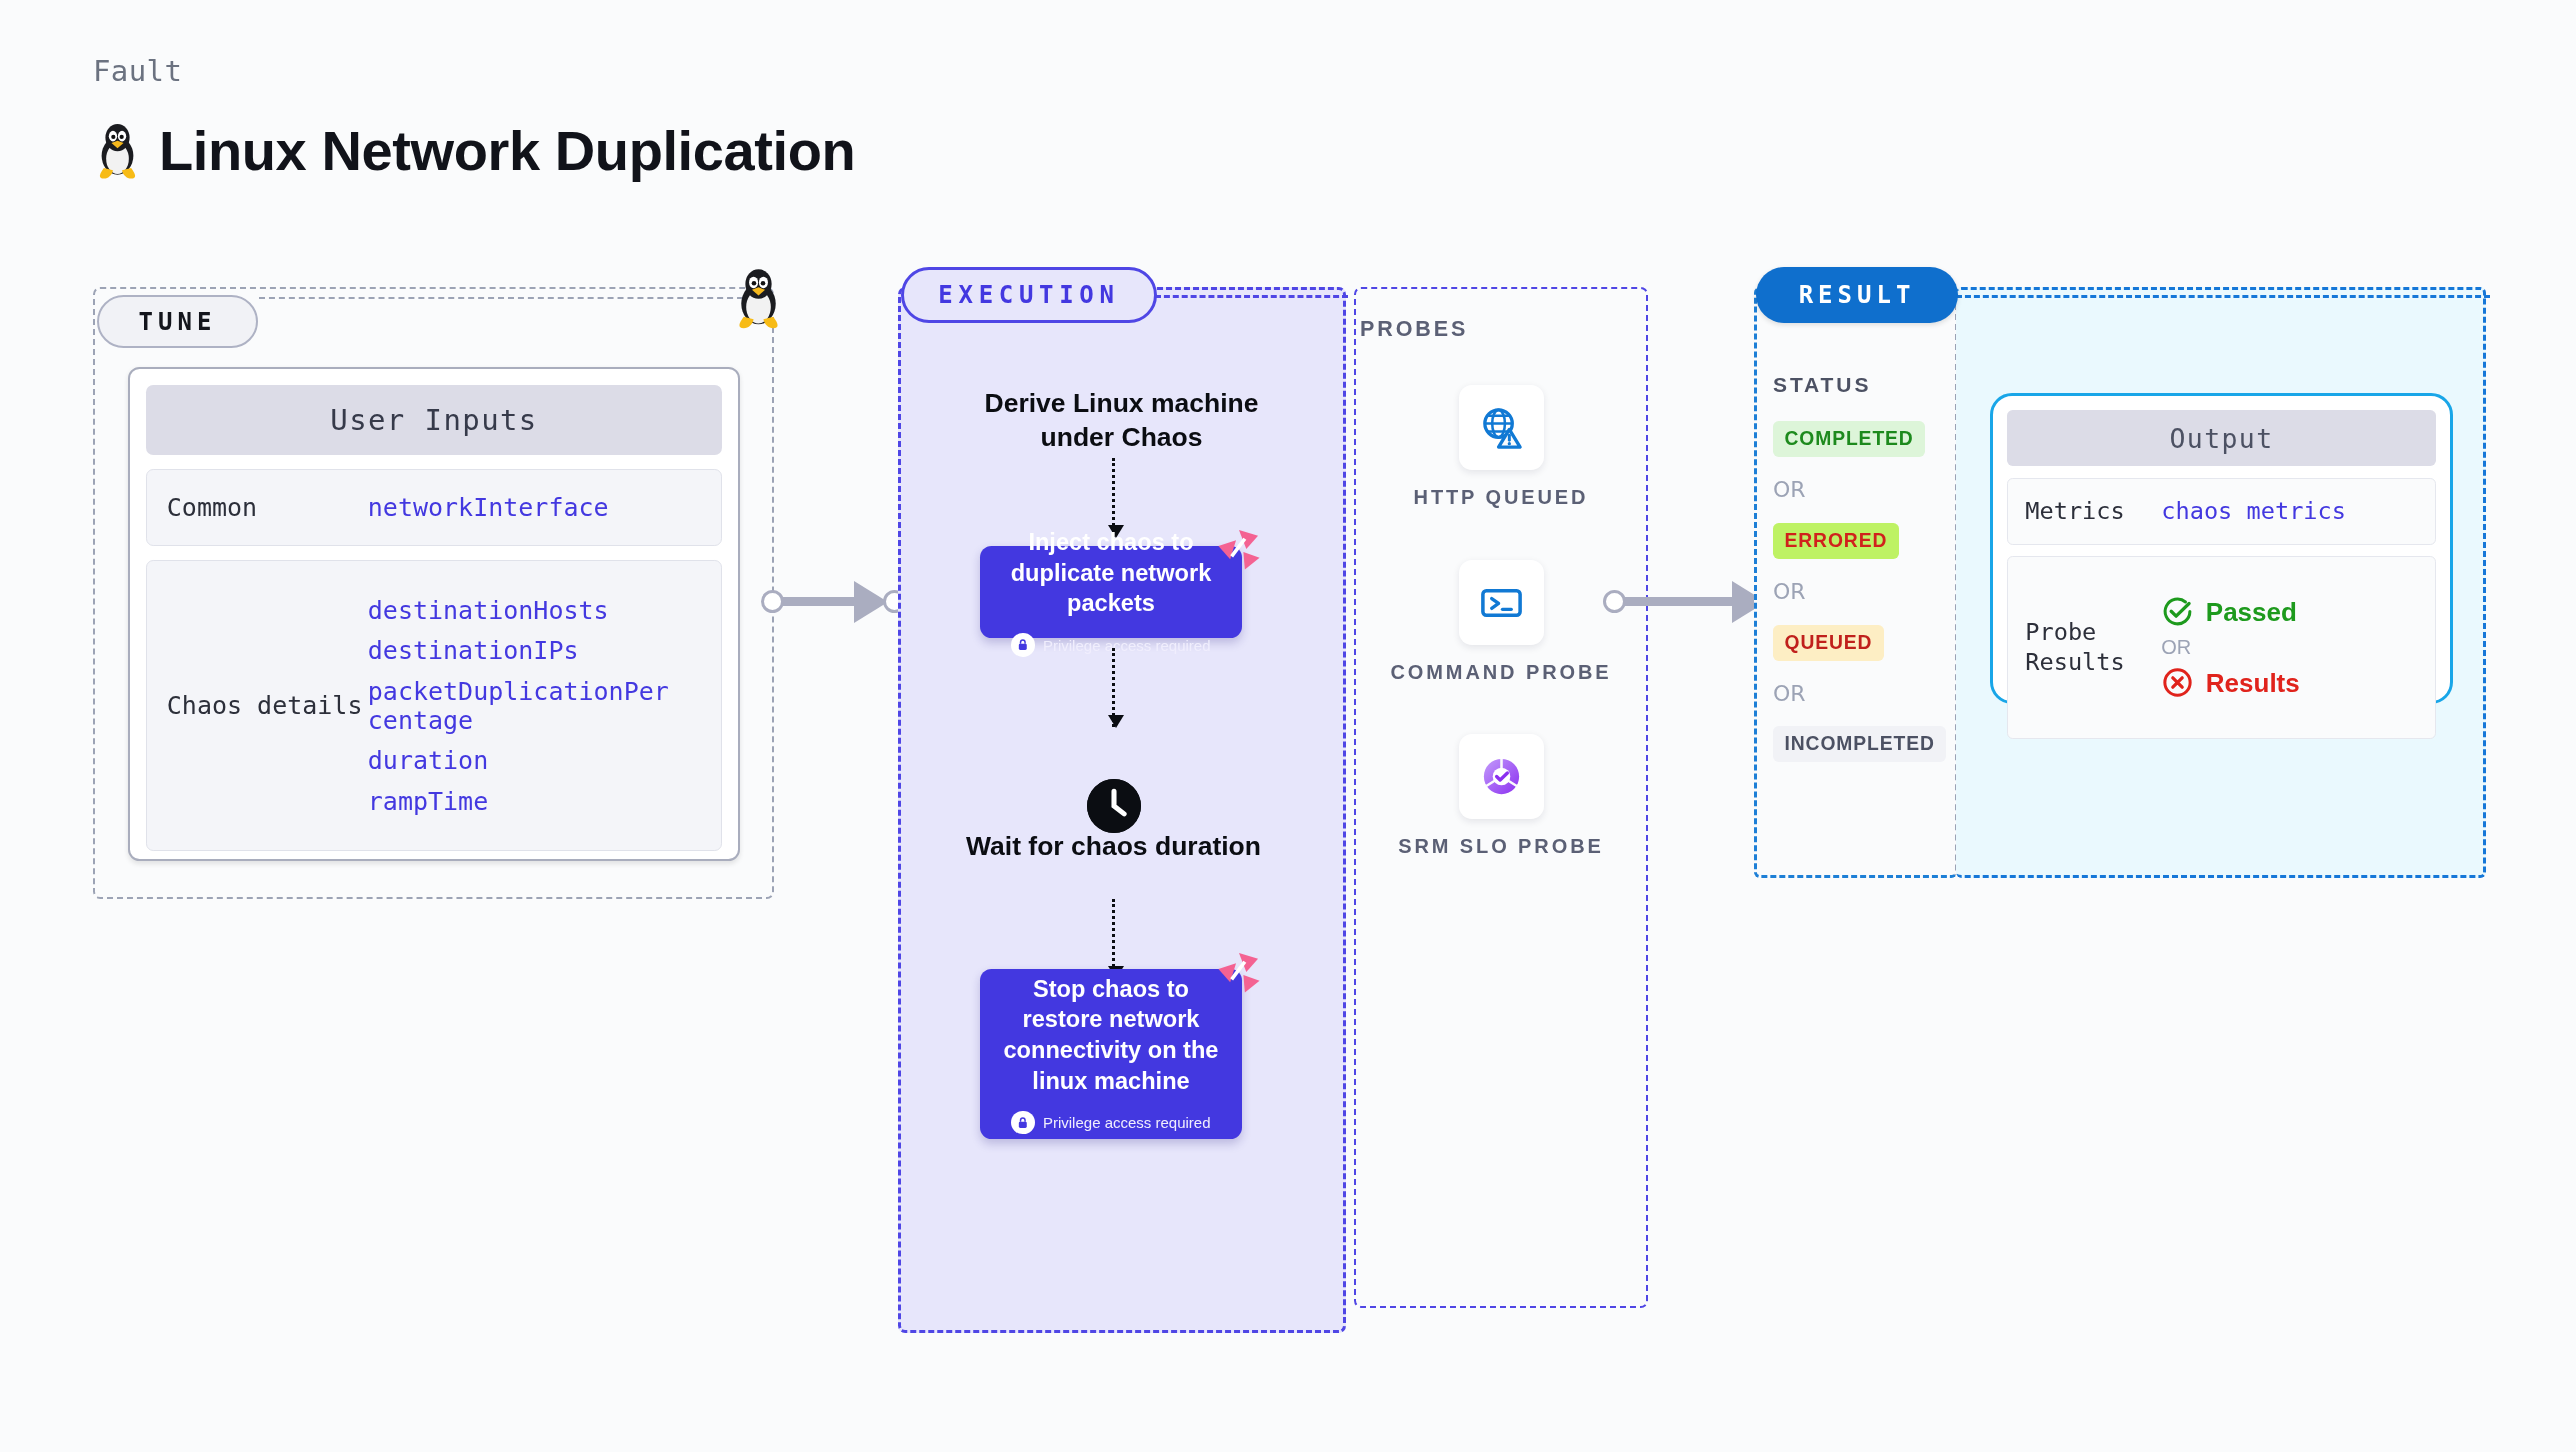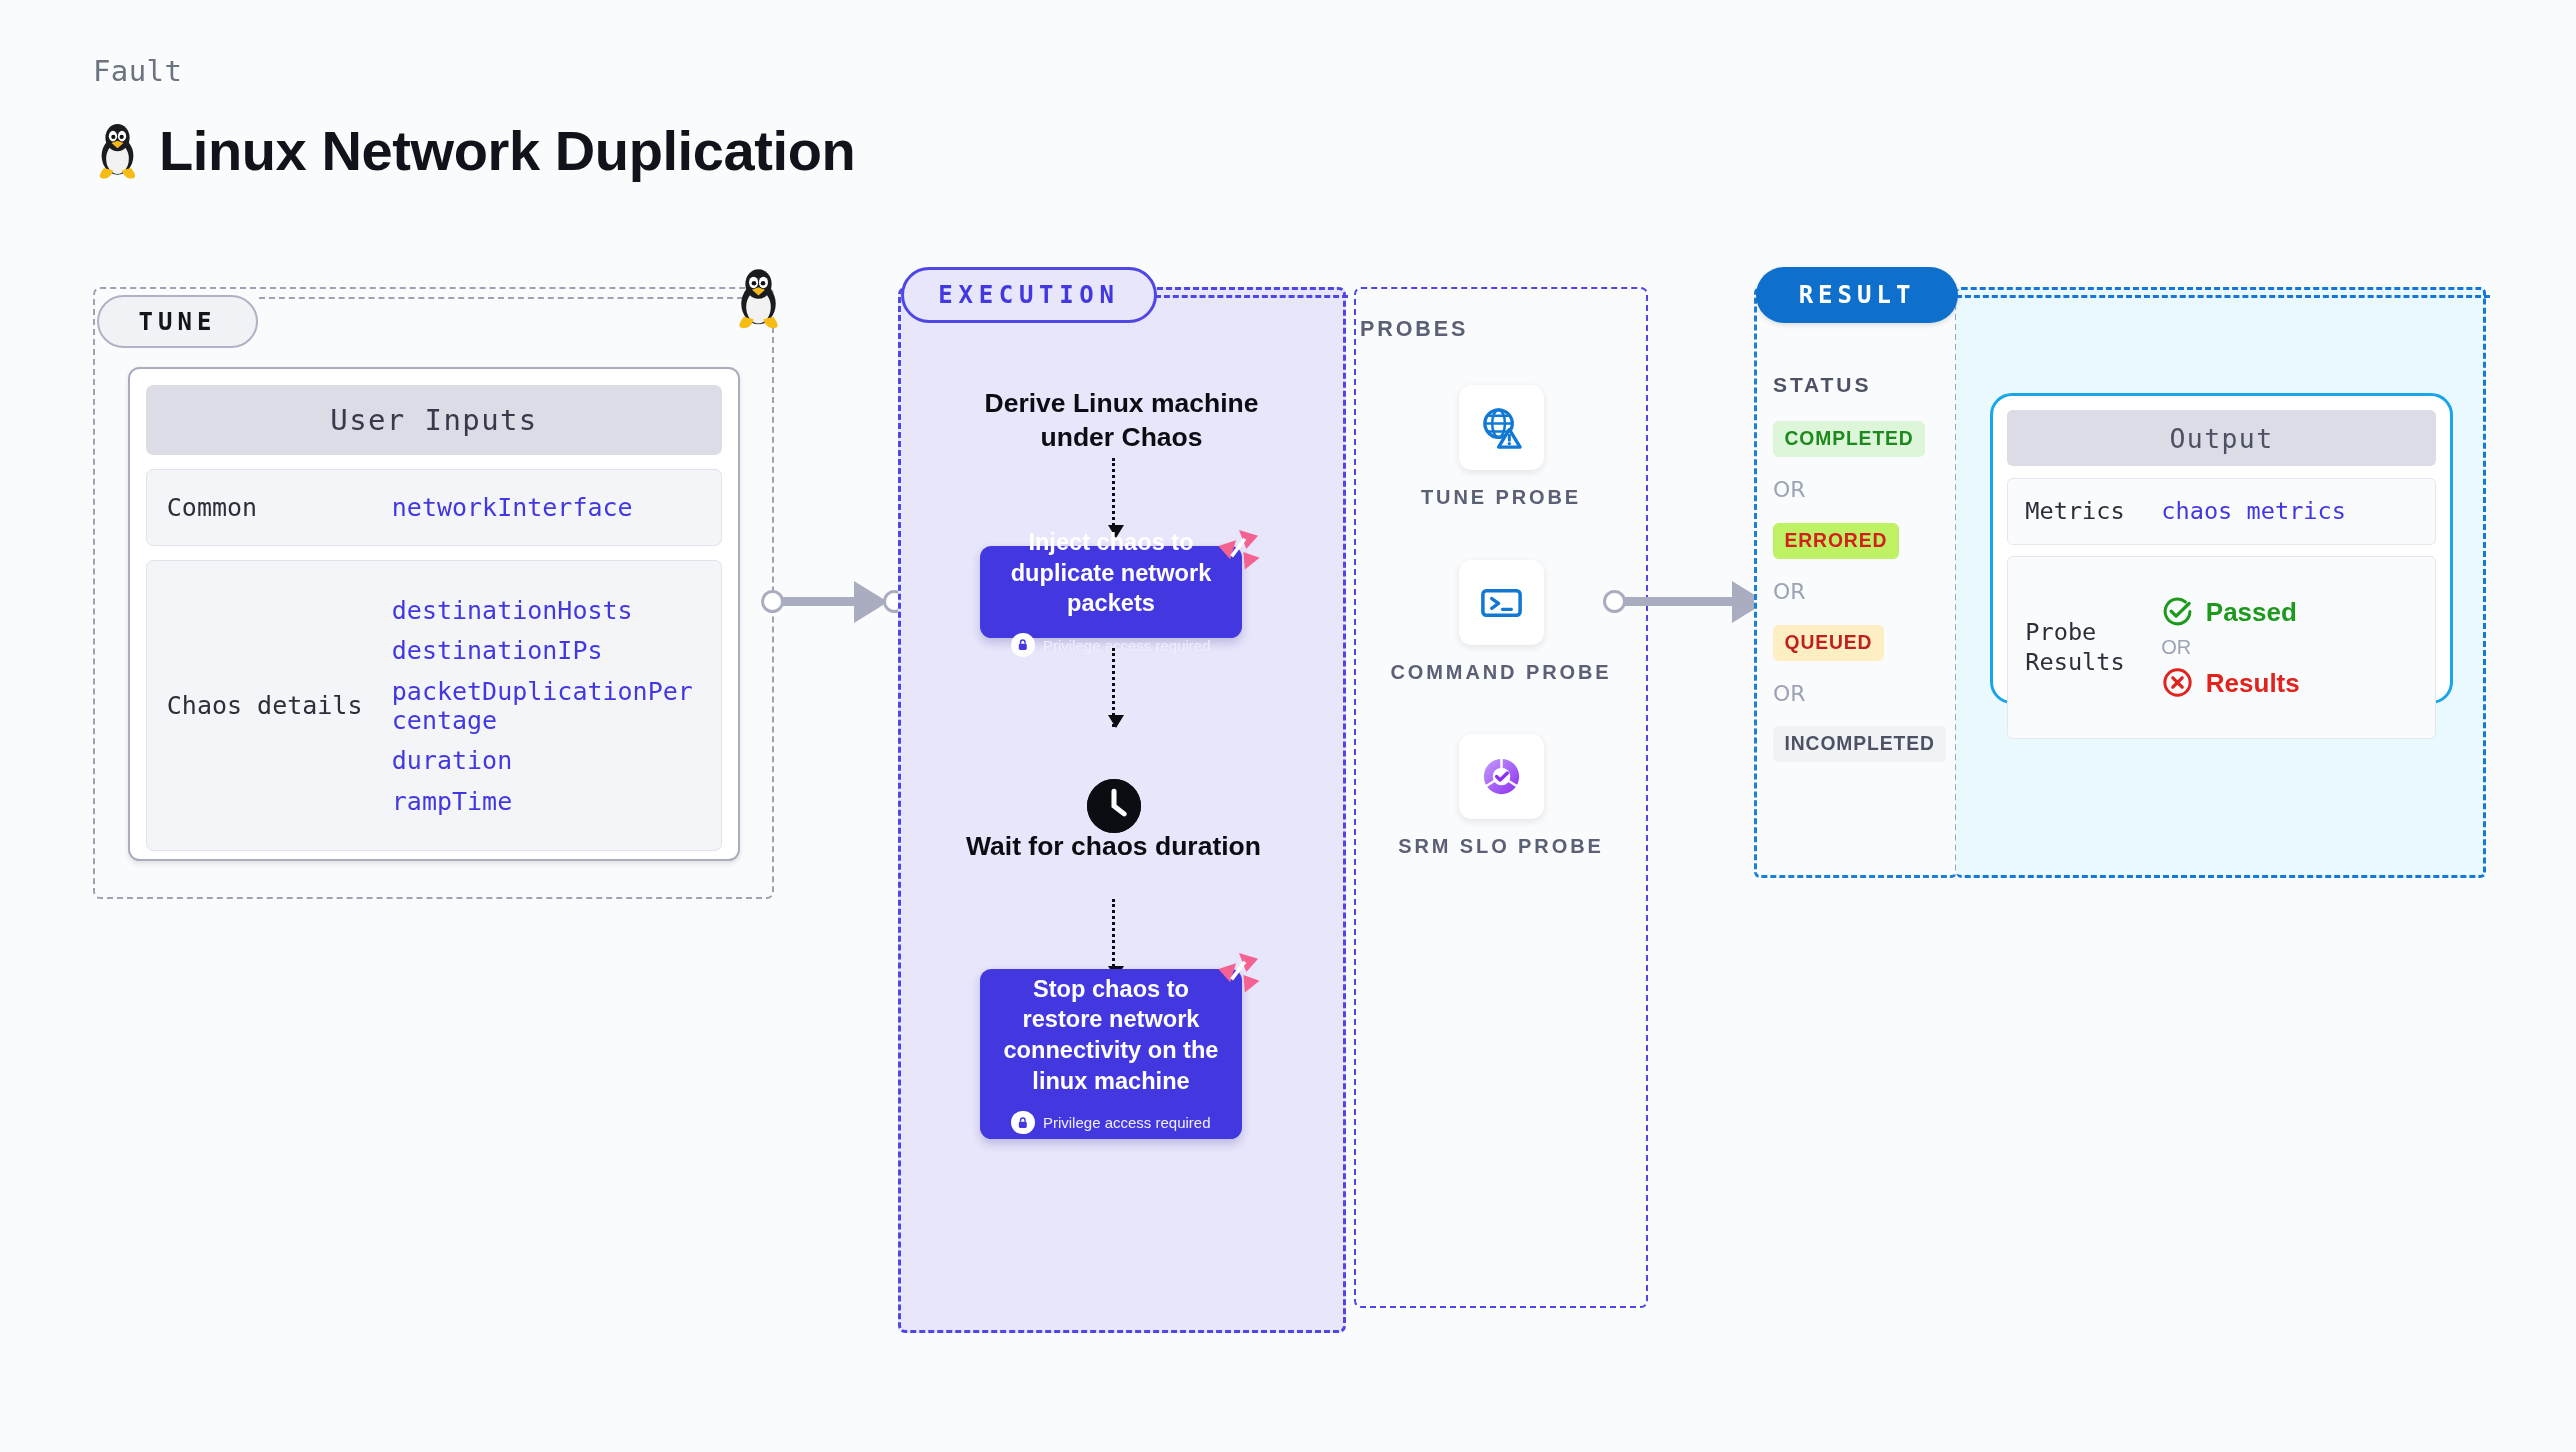--- a/index.html
+++ b/index.html
@@ -77,21 +77,21 @@
     margin-top: 14.3px; background: #f4f5f9; border: 1.4px solid #e0e2ea;
     border-radius: 7.2px; display: flex; align-items: center;
     padding: 17px 20px;
   }
   .ui-row.common { height: 77px; }
   .ui-row.chaos { height: 291px; align-items: center; }
   .ui-key {
     font-family: "DejaVu Sans Mono", monospace;
     font-size: 25px; color: #2c2f3a; width: 201px; flex: none;
   }
-  .ui-vals { display: flex; flex-direction: column; gap: 11.5px; margin-left: 24px; }
+  .ui-vals { display: flex; flex-direction: column; gap: 11.5px; }
   .ui-val {
     font-family: "DejaVu Sans Mono", monospace;
     font-size: 25px; color: #4338e0; line-height: 1.16;
     max-width: 308px; word-break: break-all;
   }
 
   
   .exec-box {
     left: 898px; top: 287px; width: 448px; height: 1046px;
     border: 3.6px dashed #4f46e5; border-radius: 7.2px;
@@ -394,21 +394,21 @@
     <div class="probe-icon-box">
       <svg viewBox="0 0 48 48" width="47" height="47">
         <circle cx="21" cy="20" r="14" fill="none" stroke="#1179d4" stroke-width="3.4"></circle>
         <ellipse cx="21" cy="20" rx="6.5" ry="14" fill="none" stroke="#1179d4" stroke-width="2.6"></ellipse>
         <path d="M7 20 H35 M9 12 H33 M9 28 H33" stroke="#1179d4" stroke-width="2.6"></path>
         <path d="M32 26 L43 44 H21 Z" fill="#fafbfc" stroke="#1179d4" stroke-width="3.4" stroke-linejoin="round"></path>
         <path d="M32 32 V37" stroke="#1179d4" stroke-width="3" stroke-linecap="round"></path>
         <circle cx="32" cy="40.5" r="1.7" fill="#1179d4"></circle>
       </svg>
     </div>
-    <div class="probe-label">TUNE PROBE</div>
+    <div class="probe-label">HTTP QUEUED</div>
   </div>
 
   <div class="probe-item" style="left:1354px; top:560px;">
     <div class="probe-icon-box">
       <svg viewBox="0 0 48 48" width="47" height="47">
         <rect x="5" y="12" width="38" height="25" rx="3.5" fill="none" stroke="#1179d4" stroke-width="3.6"></rect>
         <path d="M14 20 L21 25 L14 30" stroke="#1179d4" stroke-width="3.4" fill="none" stroke-linecap="round" stroke-linejoin="round"></path>
         <path d="M25 31 H34" stroke="#1179d4" stroke-width="3.4" stroke-linecap="round"></path>
       </svg>
     </div>

